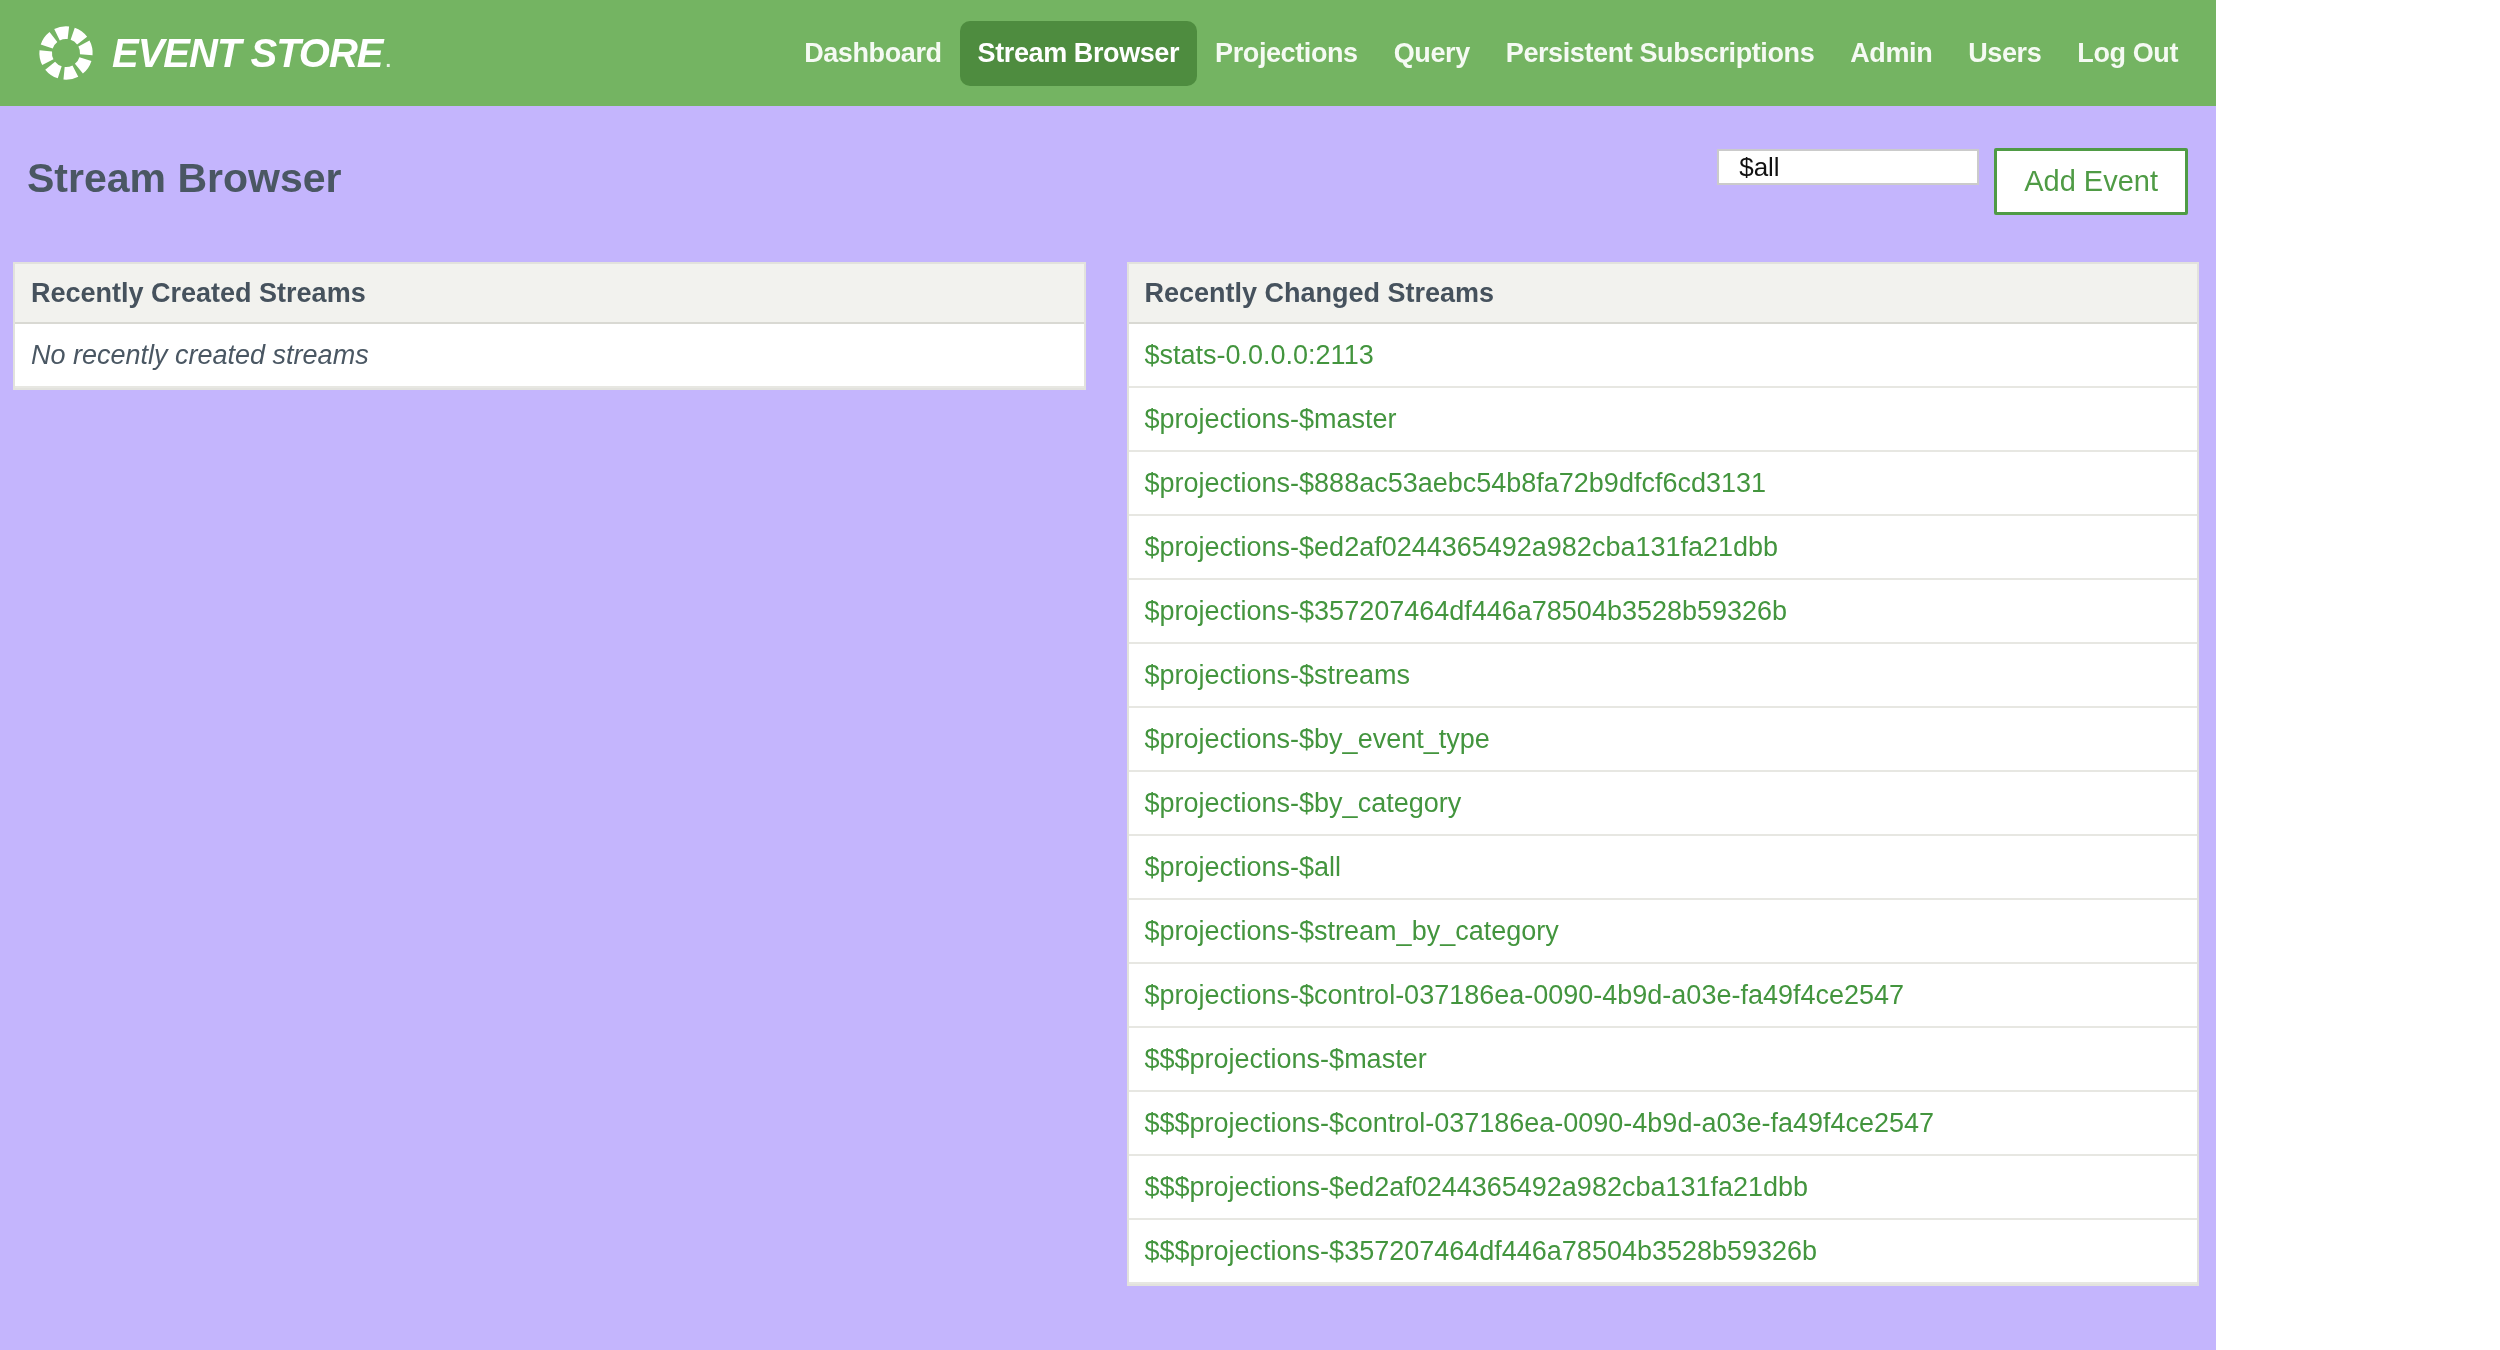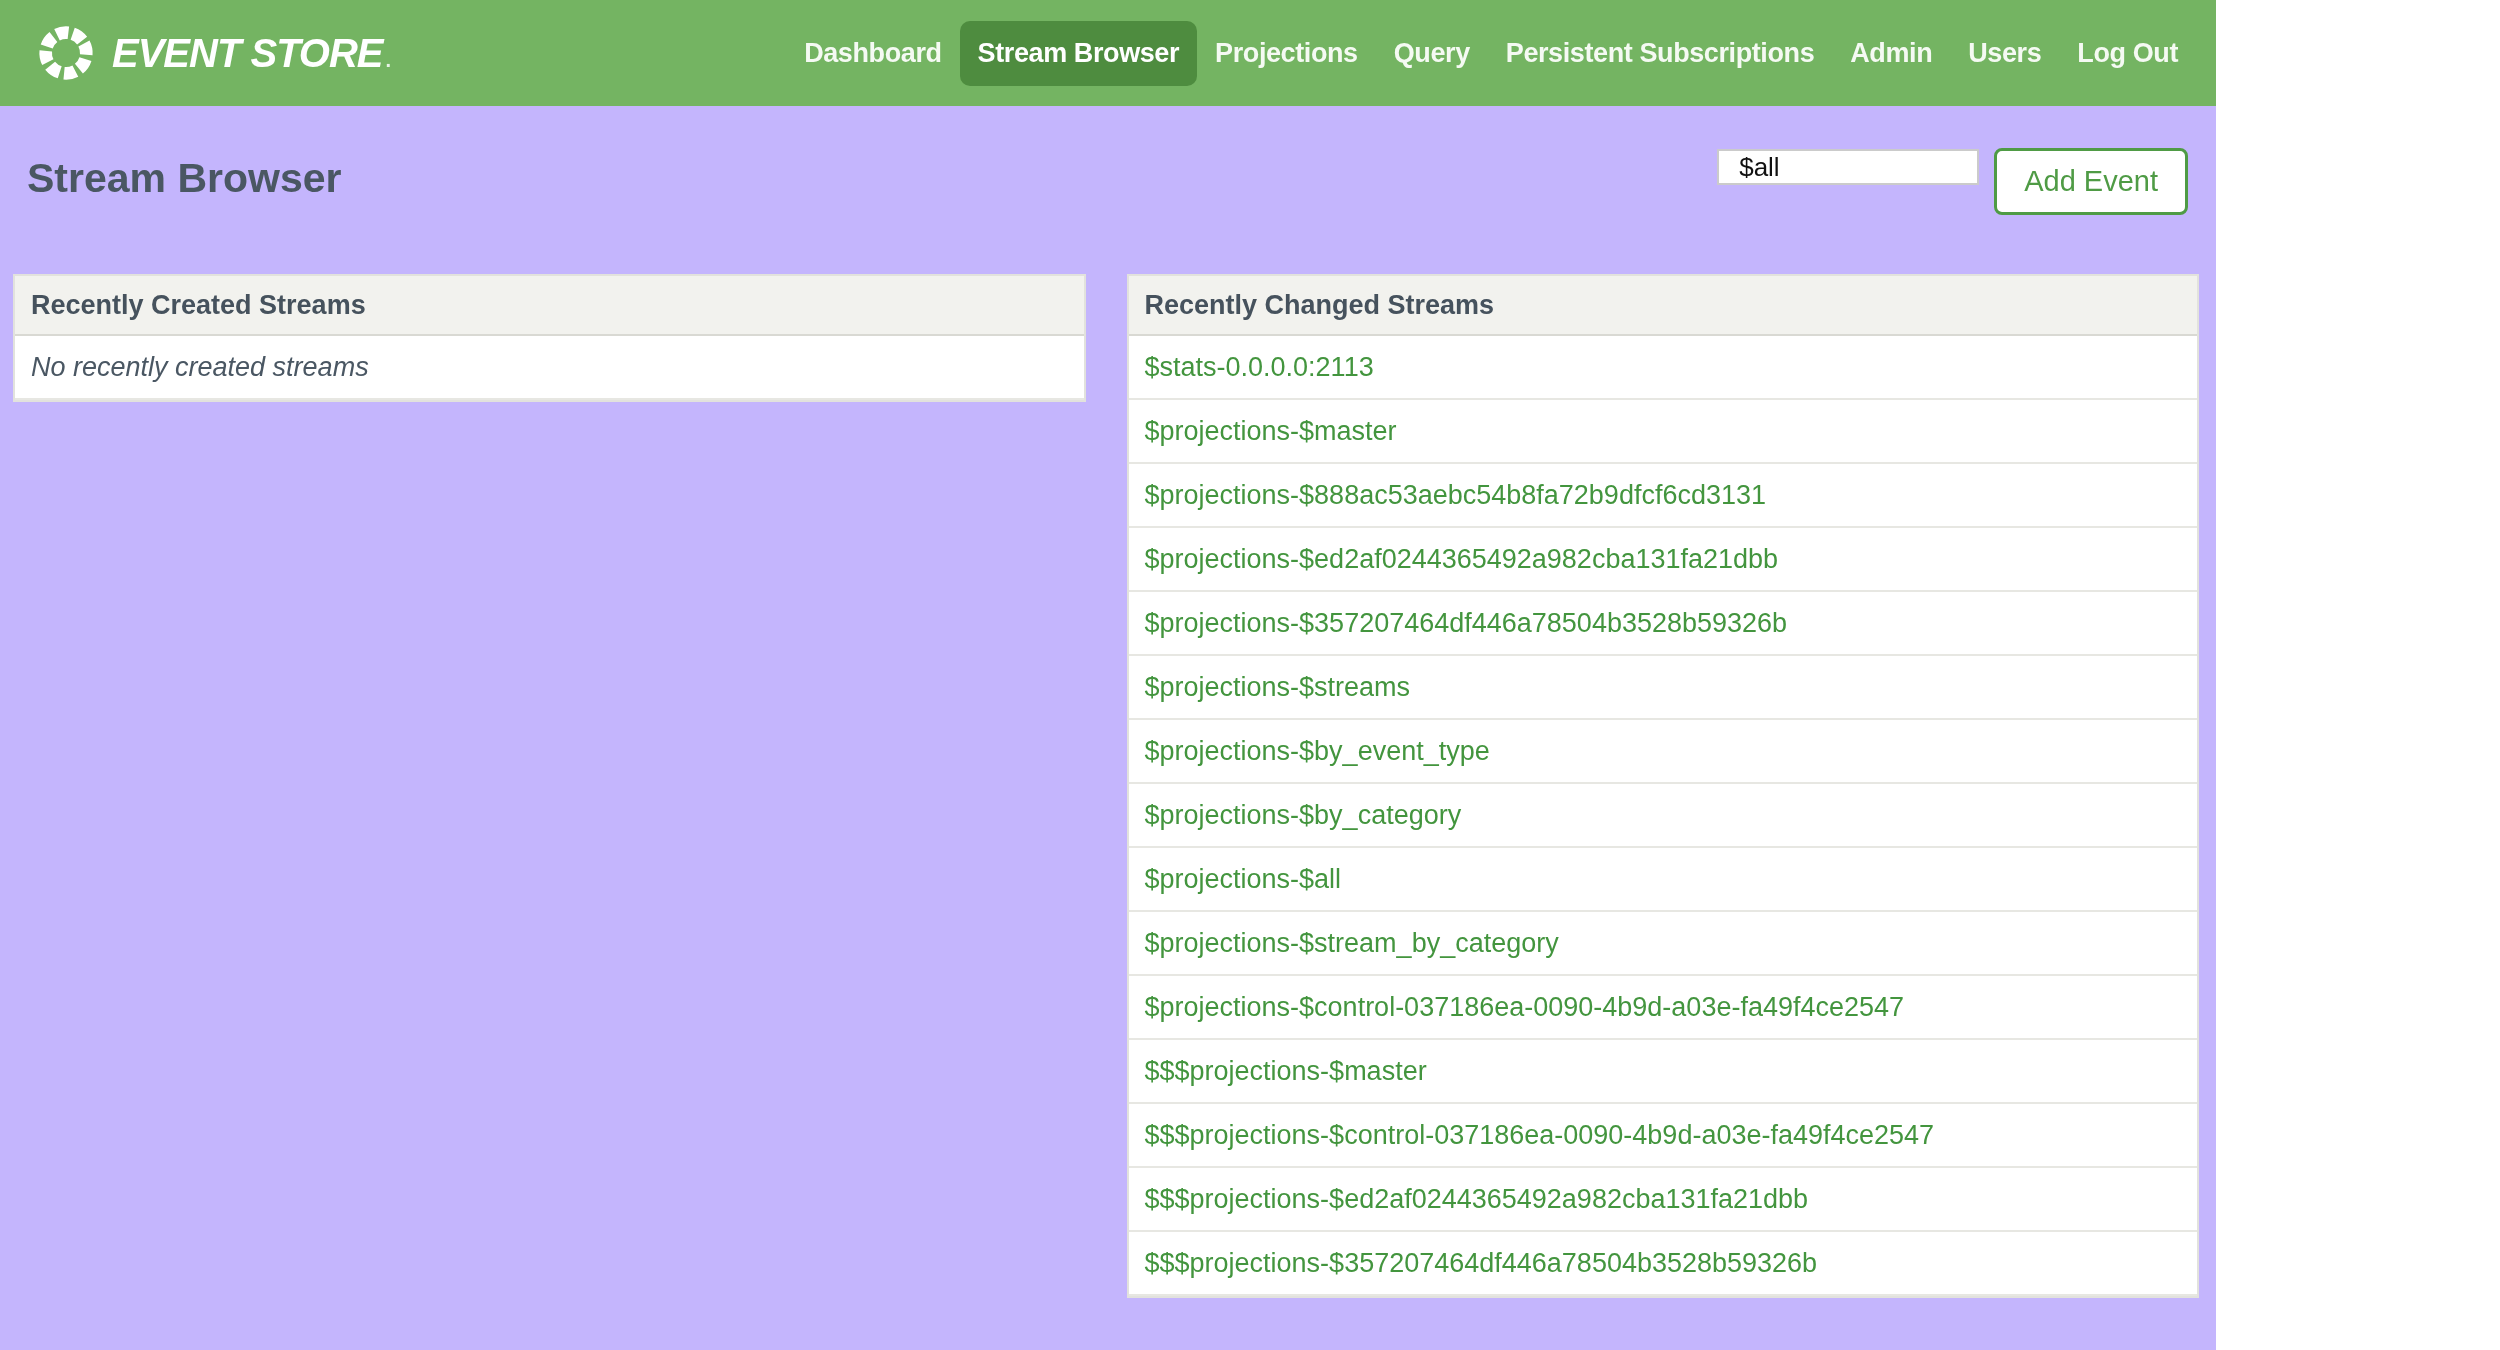--- a/index.html
+++ b/index.html
@@ -41,27 +41,27 @@
     display:flex; align-items:flex-start; gap:15px;
   }
   .stream-input {
     width:262px; height:36px; margin-top:1px;
     border:2px solid #cbcbcb; background:#fff;
     font-family:"Liberation Sans", sans-serif;
     font-size:26px; color:#111; padding:0 20px; outline:none;
   }
   .add-event-btn {
     height:67px; padding:0 27px;
-    background:#ffffff; border:3px solid #4f9b45; border-radius:8px;
+    background:#ffffff; border:3px solid #4f9b45; border-radius:2px;
     color:#4f9b45; font-family:"Liberation Sans", sans-serif;
     font-size:29px; cursor:pointer; white-space:nowrap;
   }
 
   
-  .panels { display:flex; gap:41px; margin:16px 17px 0 13px; align-items:flex-start; }
+  .panels { display:flex; gap:41px; margin:4px 17px 0 13px; align-items:flex-start; }
   .panel { flex:1 1 0; border:2px solid #e2e2dd; background:#fff; }
   .panel-header {
     height:60px; background:#f2f2ee; border-bottom:2px solid #d9d9d3;
     display:flex; align-items:center; padding:0 16px;
     font-size:27px; font-weight:700; color:#46525d;
   }
   .panel-row {
     height:64px; display:flex; align-items:center; padding:0 16px;
     border-bottom:2px solid #e7e7e2; background:#fff;
     font-size:27px; white-space:nowrap; overflow:hidden;

